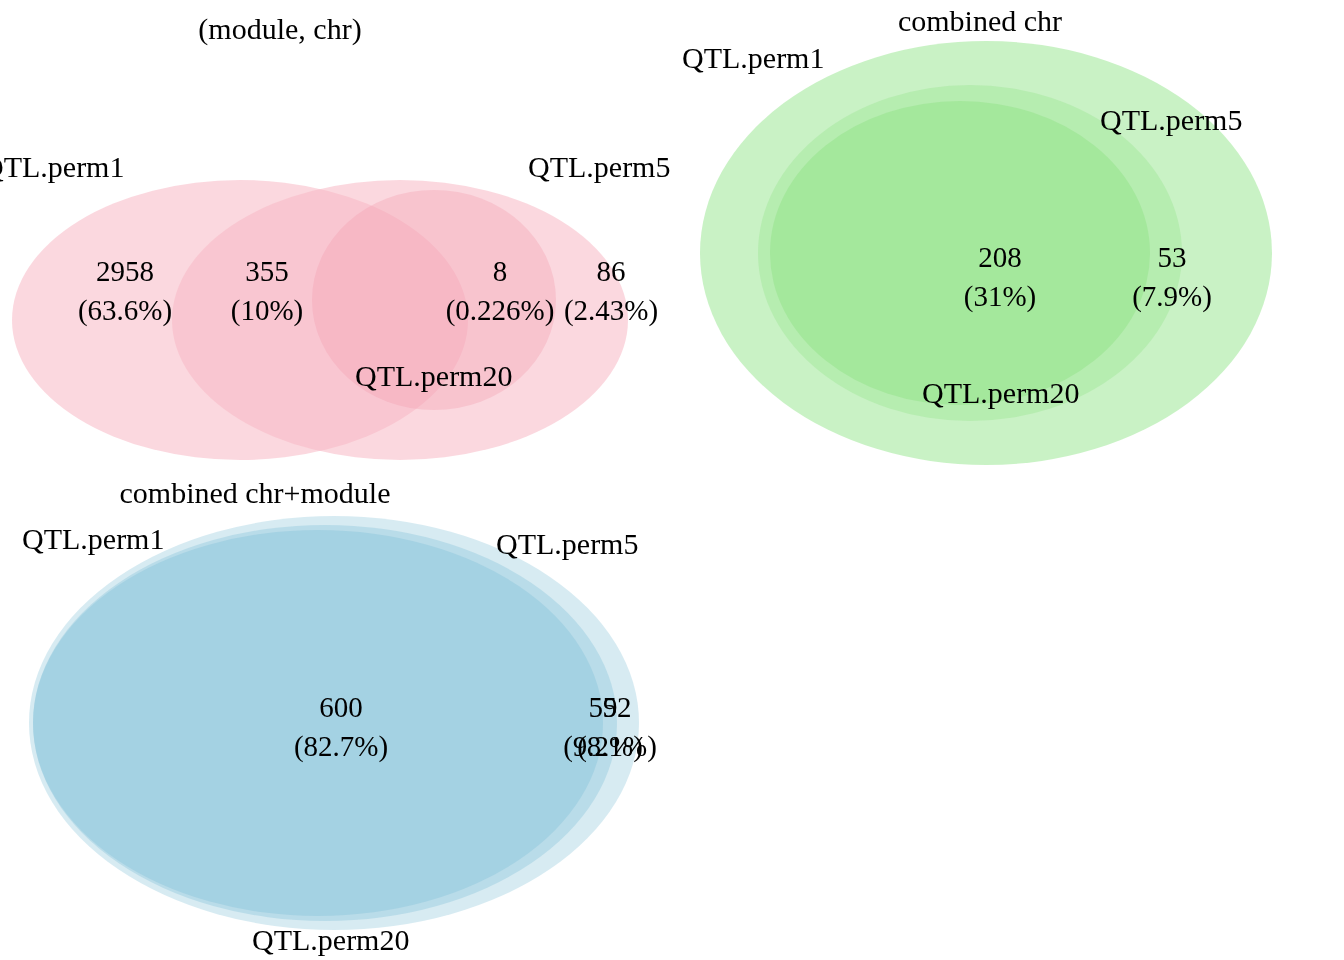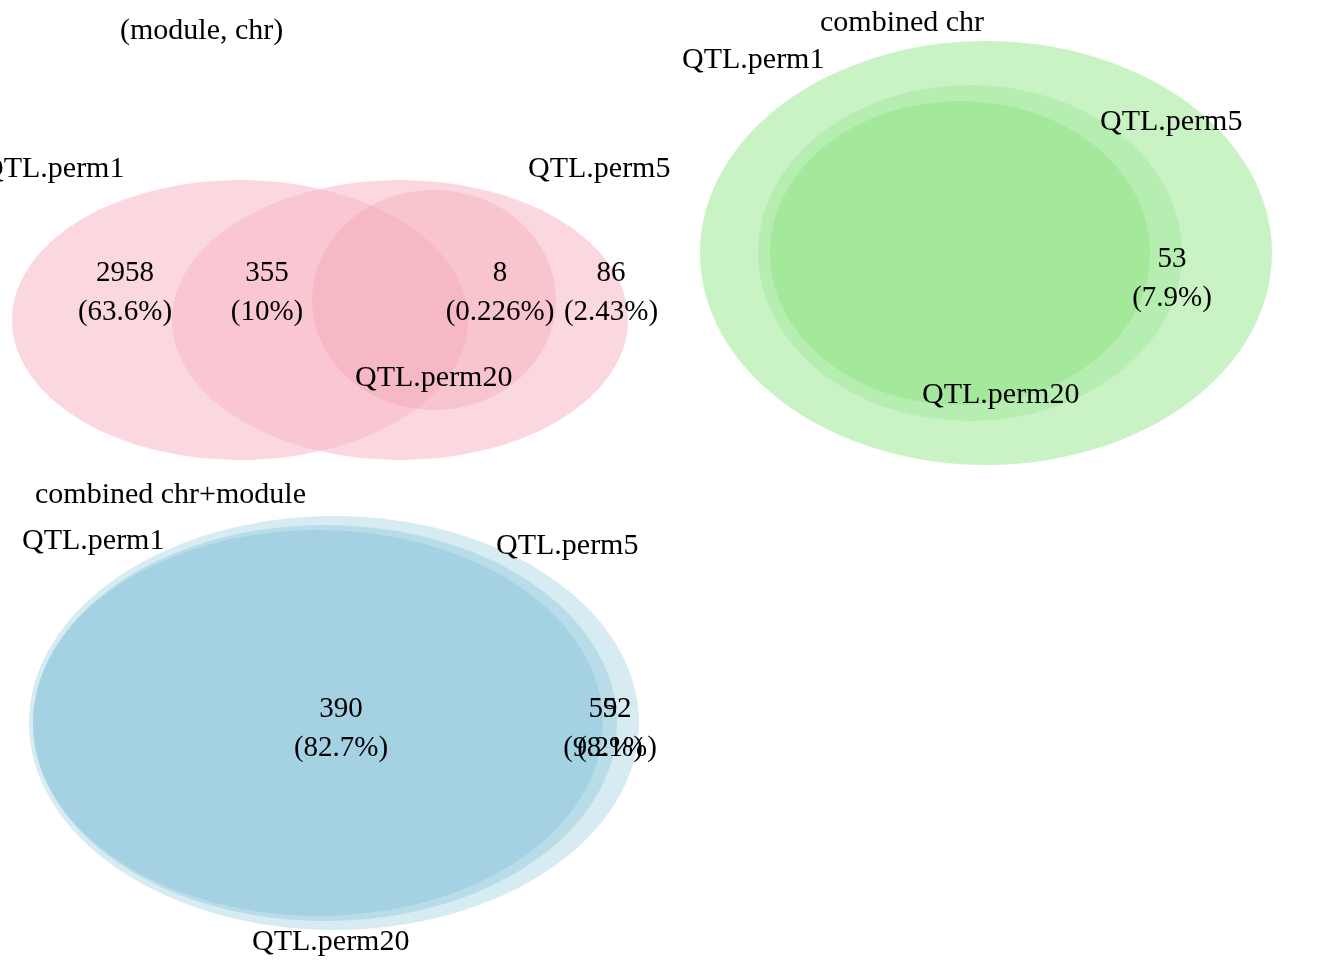--- a/index.html
+++ b/index.html
@@ -27,20 +27,21 @@
     position: absolute;
     left: 0;
     top: 0;
     overflow: visible;
   }
   .panel-title {
     position: absolute;
     font-size: 30px;
     line-height: 1;
     white-space: nowrap;
+    text-align: center;
   }
   .set-label {
     position: absolute;
     font-size: 30px;
     line-height: 1;
     white-space: nowrap;
   }
   .region-label {
     position: absolute;
     font-size: 29px;
@@ -114,20 +115,24 @@
     </svg>
 
     <div class="panel-title" style="left:160px; top:6px; width:320px;">combined chr</div>
 
     <div class="set-label" style="left:22px; top:43px;">QTL.perm1</div>
 
     <div class="set-label" style="left:440px; top:105px;">QTL.perm5</div>
 
     <div class="set-label" style="left:262px; top:378px;">QTL.perm20</div>
 
+    <div class="region-label" style="left:280px; top:238px; width:120px;">
+      <span class="region-count">208</span>
+      <span class="region-pct">(31%)</span>
+    </div>
 
     <div class="region-label" style="left:458px; top:238px; width:108px;">
       <span class="region-count">53</span>
       <span class="region-pct">(7.9%)</span>
     </div>
 
   </div>
 
   <div class="venn-panel" id="panel-combined-chr-module">
 
@@ -139,21 +144,21 @@
 
     <div class="panel-title" style="left:35px; top:8px; width:440px;">combined chr+module</div>
 
     <div class="set-label" style="left:22px; top:54px;">QTL.perm1</div>
 
     <div class="set-label" style="left:496px; top:59px;">QTL.perm5</div>
 
     <div class="set-label" style="left:252px; top:455px;">QTL.perm20</div>
 
     <div class="region-label" style="left:276px; top:218px; width:130px;">
-      <span class="region-count">390</span>
+      <span class="region-count">600</span>
       <span class="region-pct">(82.7%)</span>
     </div>
 
     <div class="region-label" style="left:556px; top:218px; width:94px;">
       <span class="region-count">59</span>
       <span class="region-pct">(9.2%)</span>
     </div>
 
     <div class="region-label" style="left:570px; top:218px; width:94px;">
       <span class="region-count">52</span>

